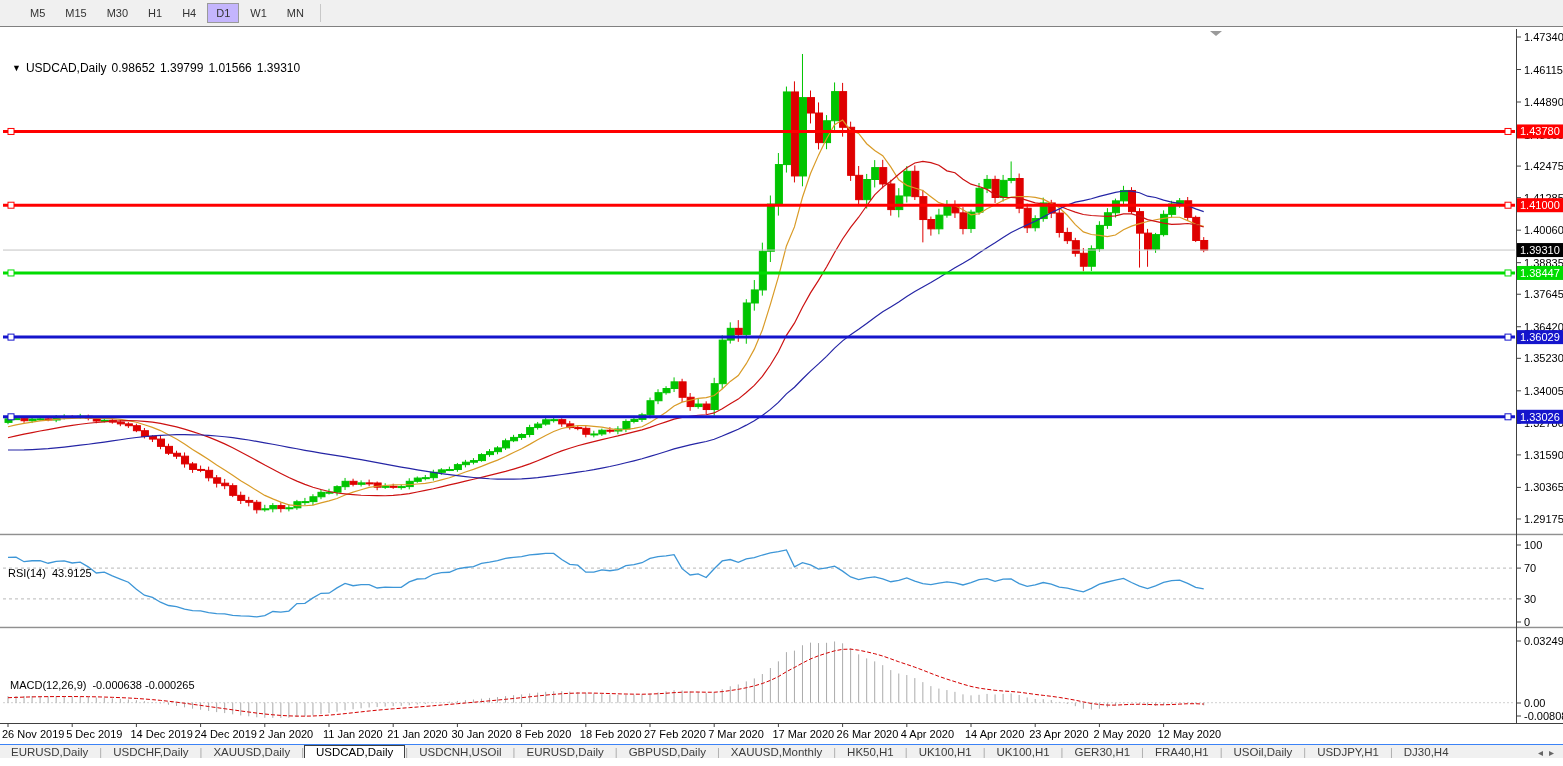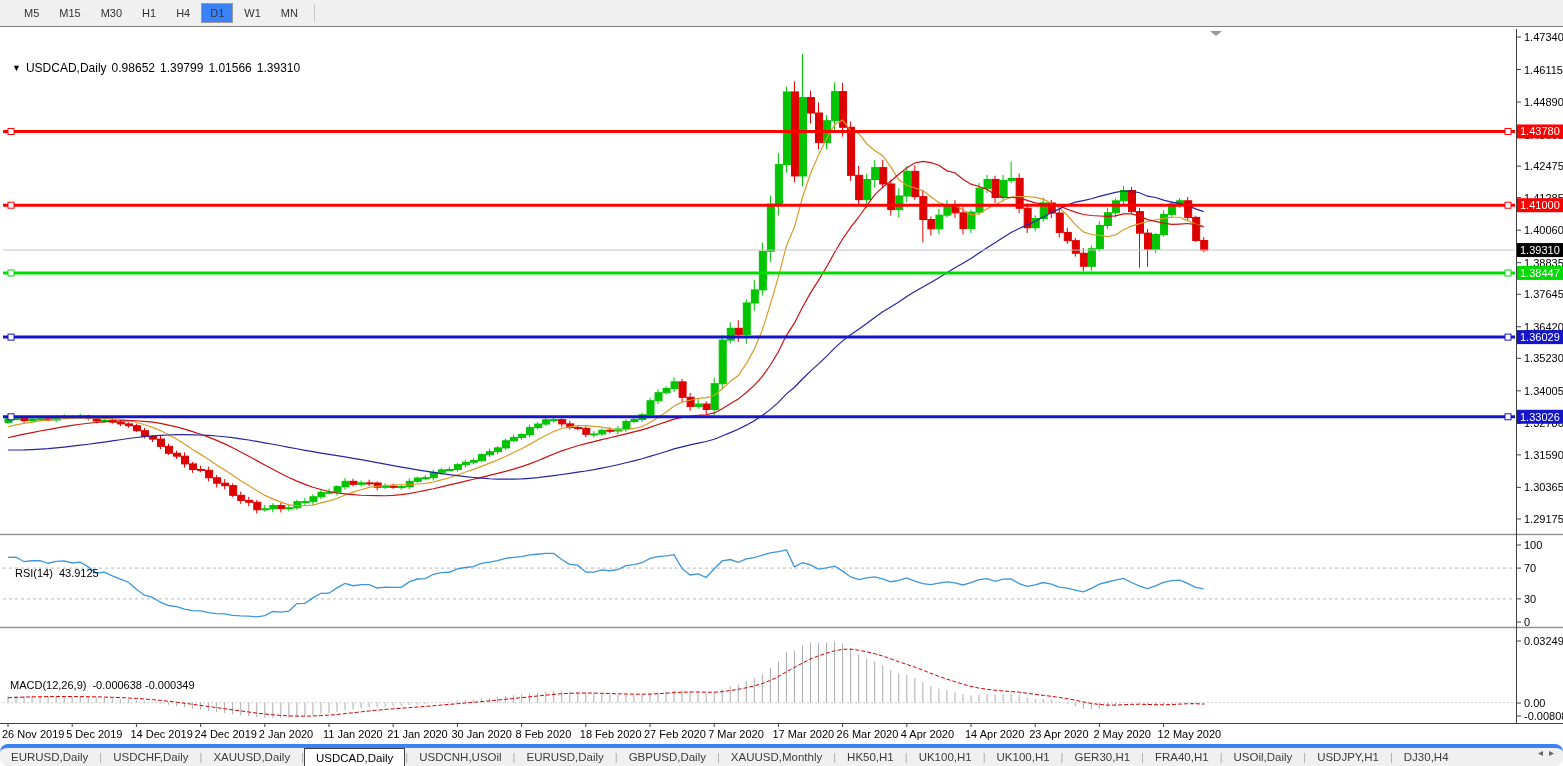--- a/index.html
+++ b/index.html
@@ -1,28 +1,28 @@
 <!DOCTYPE html>
 <html><head>
 <meta charset="utf-8">
 <style>
   html,body{margin:0;padding:0;background:#d4d0c8;}
   .root{position:relative;width:1563px;height:766px;background:#fff;font-family:"Liberation Sans",sans-serif;overflow:hidden;}
-  .toolbar{position:absolute;left:0;top:0;width:1563px;height:27px;background:#f0f0f0;border-bottom:1px solid #808080;display:flex;align-items:center;padding-left:14px;box-sizing:border-box;}
+  .toolbar{position:absolute;left:0;top:0;width:1563px;height:27px;background:#f0f0f0;border-bottom:1px solid #808080;display:flex;align-items:center;padding-left:20px;box-sizing:border-box;}
   .tfbtn{font-size:11px;color:#333;padding:3px 8px;margin:0 1px;border:1px solid transparent;background:transparent;cursor:default;font-family:"Liberation Sans",sans-serif;}
-  .tfbtn.active{border:1px solid #9a9a9a;background:#3b82f6;}
+  .tfbtn.active{border:1px solid #9a9a9a;background:#c4b5fd;}
   .tbsep{width:1px;height:18px;background:#c8c8c8;margin:0 6px;}
   .chartwrap{position:absolute;left:0;top:27px;width:1563px;height:717px;background:#fff;border-left:2px solid #808080;box-sizing:border-box;}
   .overlay{position:absolute;z-index:5;pointer-events:none;white-space:nowrap;color:#000;}
   .title-line{left:10px;top:34px;font-size:12px;display:flex;gap:5px;align-items:center;}
   .title-line .tri{font-size:9px;color:#000;}
   .ind-label{font-size:11px;display:flex;gap:6px;}
-  .rsi-label{left:13px;top:540px;}
+  .rsi-label{left:6px;top:540px;}
   .macd-label{left:8px;top:652px;}
-  .tabbar{position:absolute;left:0;top:744px;width:1563px;height:22px;background:#f0f0f0;border-top:4px solid #3b82f6;display:flex;align-items:stretch;box-sizing:border-box;overflow:hidden;border-radius:8px;}
+  .tabbar{position:absolute;left:0;top:744px;width:1563px;height:14px;background:#f0f0f0;border-top:1px solid #3b82f6;display:flex;align-items:stretch;box-sizing:border-box;overflow:hidden;}
   .tab{font-size:11.5px;color:#3c3c3c;display:flex;align-items:center;padding:0 11px;cursor:default;white-space:nowrap;}
   .tab.active{background:#fff;border:1px solid #404040;border-bottom:none;color:#000;margin-top:0px;}
   .tabsep{display:flex;align-items:center;color:#aaa;font-size:11px;}
   .tabscroll{position:absolute;right:3px;top:747px;font-size:10px;color:#666;letter-spacing:6px;z-index:6;}
   svg text{font-family:"Liberation Sans",sans-serif;}
 </style>
 </head>
 <body>
 
 <div class="root">
@@ -47,21 +47,21 @@
       <span>1.39799</span>
       <span>1.01566</span>
       <span>1.39310</span>
     </div>
     <div class="overlay ind-label rsi-label">
       <span>RSI(14)</span>
       <span>43.9125</span>
     </div>
     <div class="overlay ind-label macd-label">
       <span>MACD(12,26,9)</span>
-      <span>-0.000638 -0.000349</span>
+      <span>-0.000638 -0.000265</span>
     </div>
   <svg width="1563" height="717" viewBox="0 27 1563 717" style="position:absolute;left:-2px;top:0;">
         <defs>
           <clipPath id="clipMain">
             <rect x="3" y="29" width="1512" height="505"></rect>
           </clipPath>
           <clipPath id="clipRsi">
             <rect x="3" y="536" width="1512" height="91"></rect>
           </clipPath>
           <clipPath id="clipMacd">

